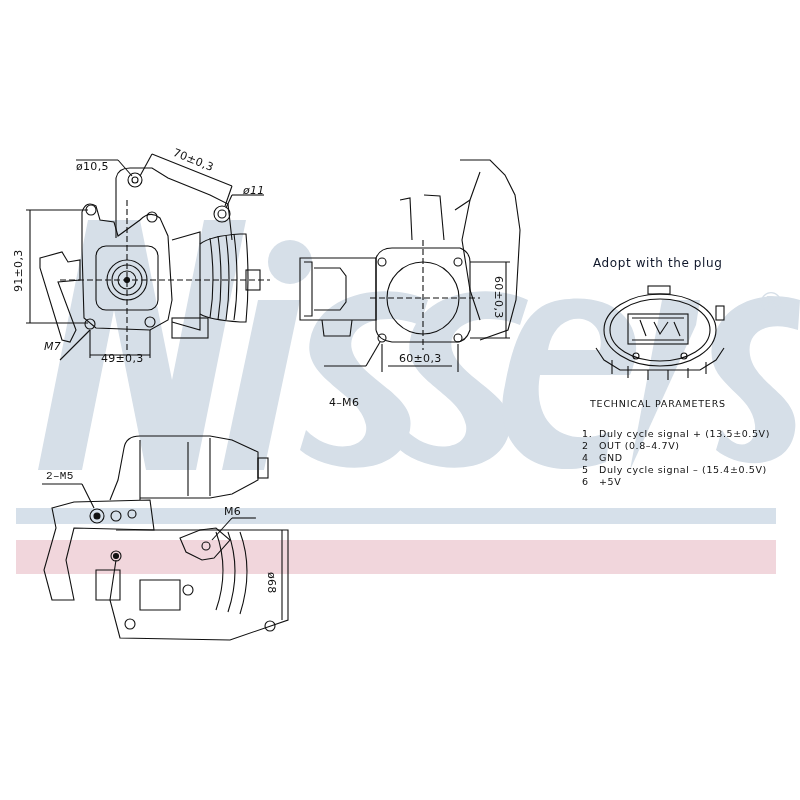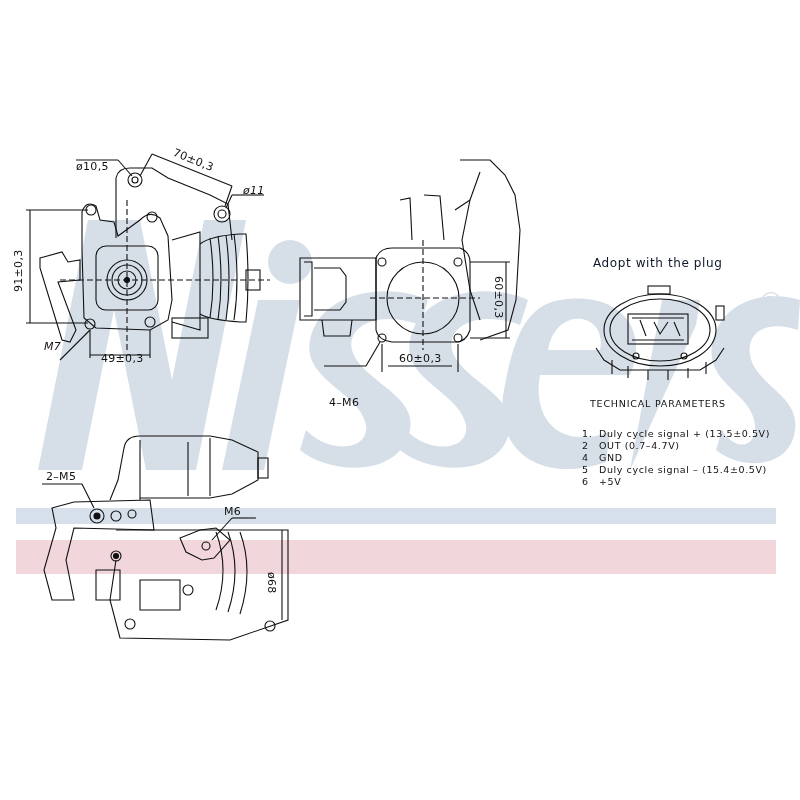--- a/index.html
+++ b/index.html
@@ -161,25 +161,25 @@
 <div class="dim" style="left:176px; top:146px; transform:rotate(22deg); transform-origin:left top;">70±0,3</div>
 <div class="dim" style="left:243px; top:184px;font-style:italic;">ø11</div>
 <div class="dim vert" style="left:12px; top:292px;">91±0,3</div>
 <div class="dim" style="left:44px; top:340px;font-style:italic;">M7</div>
 <div class="dim" style="left:101px; top:344px;margin-top:8px;">49±0,3</div>
 
 <div class="dim" style="left:329px; top:352px;margin-top:44px;">4–M6</div>
 <div class="dim" style="left:399px; top:352px;">60±0,3</div>
 <div class="dim vert-cw" style="left:505px; top:276px;">60±0,3</div>
 
-<div class="dim" style="left:46px; top:470px;">2–M5</div>
+<div class="dim" style="left:46px; top:470px;font-family:Liberation Mono, monospace;">2–M5</div>
 <div class="dim" style="left:224px; top:505px;">M6</div>
 <div class="dim vert-cw" style="left:278px; top:572px;">ø68</div>
 
 <div class="plug-title">Adopt with the plug</div>
 <div class="tp-title">TECHNICAL  PARAMETERS</div>
 <ul class="tp-list">
   <li><span class="tp-num">1.</span><span>Duly  cycle  signal  +  (13.5±0.5V)</span></li>
-  <li><span class="tp-num">2</span><span>OUT  (0.7–4.7V)</span></li>
+  <li><span class="tp-num">2</span><span>OUT  (0.8–4.7V)</span></li>
   <li><span class="tp-num">4</span><span>GND</span></li>
   <li><span class="tp-num">5</span><span>Duly  cycle  signal  –  (15.4±0.5V)</span></li>
   <li><span class="tp-num">6</span><span>+5V</span></li>
 </ul>
 
 </body></html>

